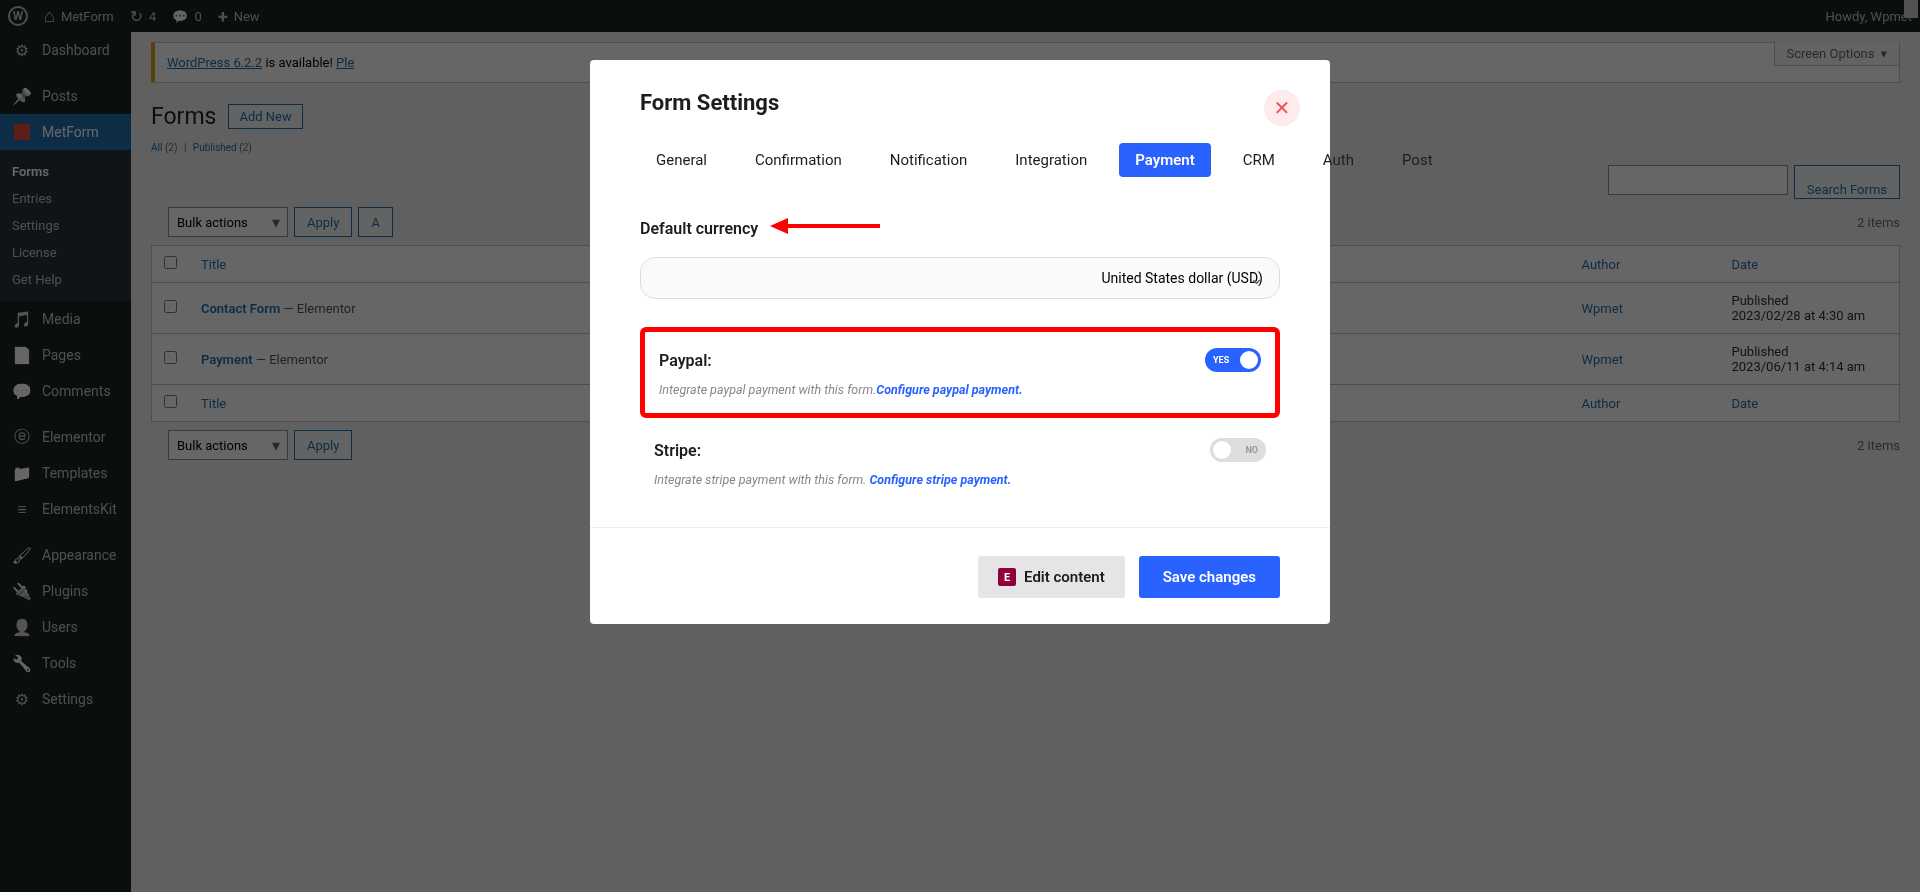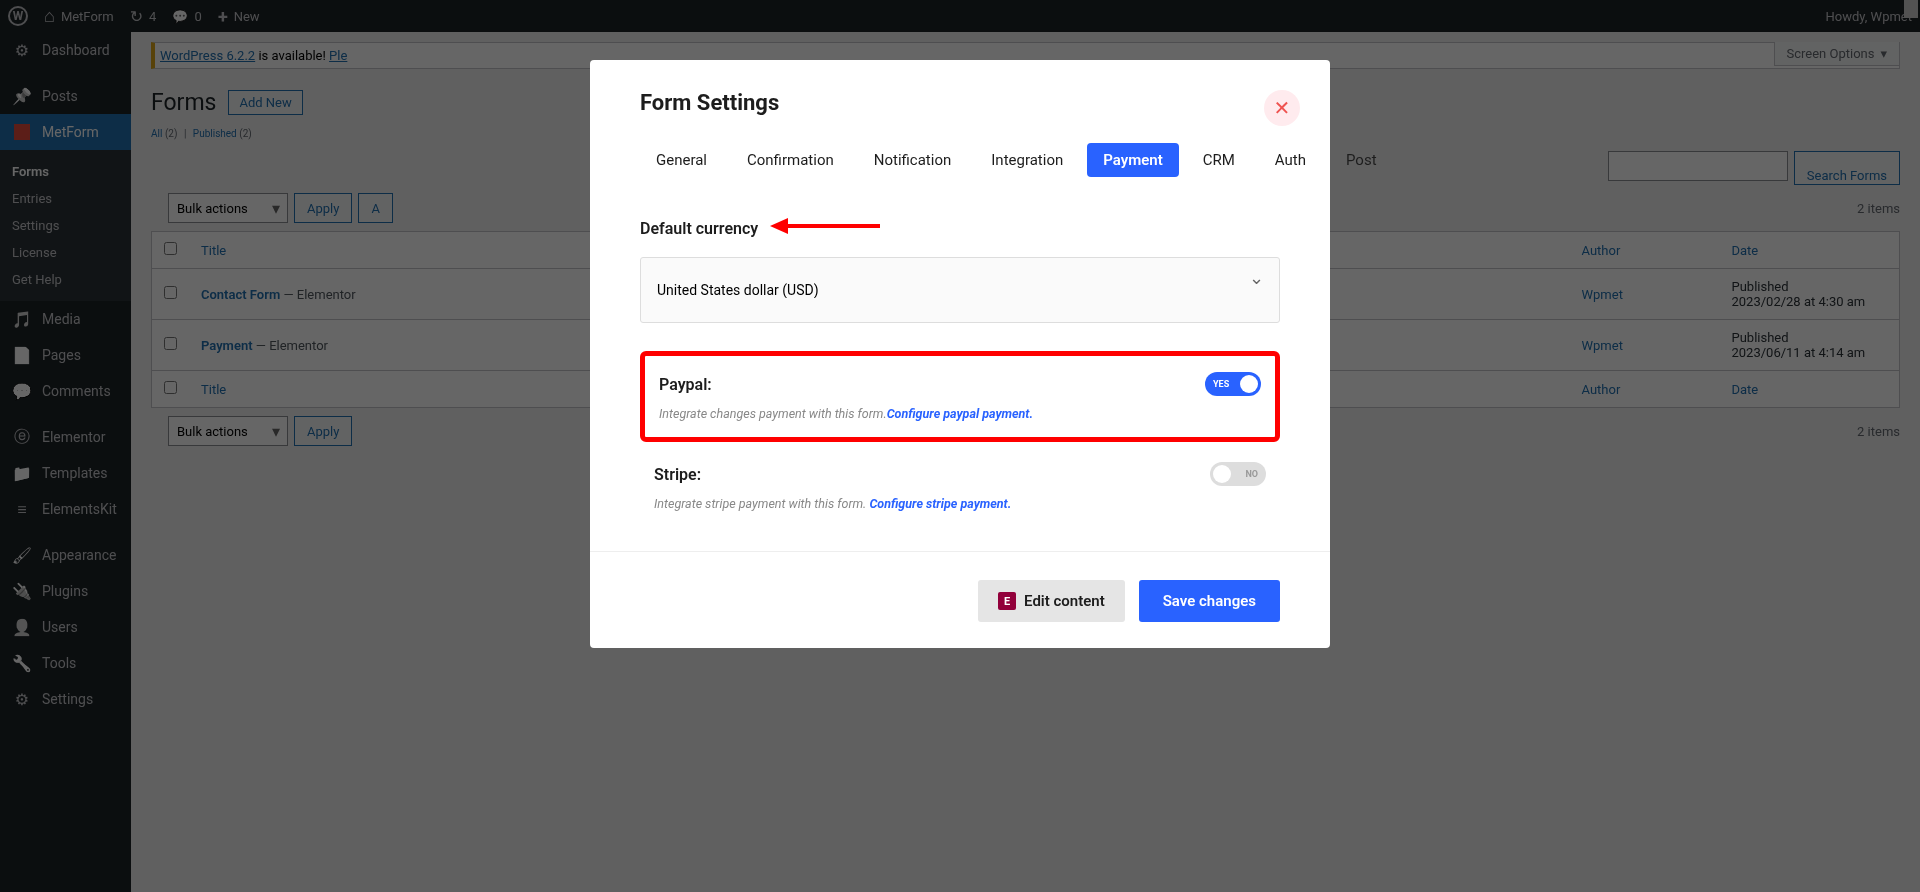--- a/index.html
+++ b/index.html
@@ -37,21 +37,21 @@
 .elementskit-icon::before { content: "≡"; font-weight: bold; }
 .appearance-icon::before { content: "🖌"; filter: grayscale(1) brightness(2); }
 .plugins-icon::before { content: "🔌"; filter: grayscale(1) brightness(2); }
 .users-icon::before { content: "👤"; filter: grayscale(1) brightness(2); }
 .tools-icon::before { content: "🔧"; filter: grayscale(1) brightness(2); }
 .settings-icon::before { content: "⚙"; }
 
 
 .content { flex: 1; padding: 0 20px 20px; position: relative; }
 .screen-options { position: absolute; right: 20px; top: 10px; background: #f6f7f7; border: 1px solid #c3c4c7; border-top: none; padding: 4px 12px; font-size: 13px; color: #646970; cursor: pointer; display: flex; align-items: center; gap: 6px; }
-.notice { background: #fff; border: 1px solid #c3c4c7; border-left: 4px solid #dba617; padding: 5px; margin: 10px 0 20px; font-size: 13px; }
+.notice { background: #fff; border: 1px solid #c3c4c7; border-left: 4px solid #dba617; padding: 12px; margin: 10px 0 20px; font-size: 13px; }
 .notice a { color: #2271b1; text-decoration: underline; }
 .page-header { display: flex; align-items: center; gap: 12px; margin: 10px 0; }
 .page-title { font-size: 23px; font-weight: 400; color: #1d2327; }
 .add-new-btn { border: 1px solid #2271b1; color: #2271b1; background: #f6f7f7; padding: 4px 10px; font-size: 13px; cursor: pointer; }
 .filter-row { margin: 12px 0; font-size: 10px; }
 .filter-row a { color: #2271b1; cursor: pointer; }
 .filter-row .count { color: #646970; }
 .filter-row .sep { color: #646970; margin: 0 4px; }
 .bulk-row { display: flex; align-items: center; gap: 6px; justify-content: space-between; margin-bottom: 8px; }
 .bulk-left { display: flex; gap: 6px; align-items: center; padding-left: 17px; }
@@ -70,28 +70,28 @@
 .wp-table th:first-child, .wp-table td:first-child { width: 30px; }
 .wp-table .title-link { color: #2271b1; font-weight: 600; }
 .wp-table .builder { color: #50575e; }
 .wp-table .author-link { color: #2271b1; }
 
 
 .overlay { position: fixed; inset: 0; background: rgba(0,0,0,0.6); display: flex; align-items: flex-start; justify-content: center; padding-top: 60px; z-index: 100; }
 .modal { background: #fff; width: 740px; border-radius: 4px; padding: 30px 50px 36px; position: relative; }
 .modal-close { position: absolute; right: 30px; top: 30px; width: 36px; height: 36px; border-radius: 50%; background: #ffebee; display: flex; align-items: center; justify-content: center; color: #ef5350; font-size: 20px; cursor: pointer; }
 .modal-title { font-size: 22px; font-weight: 700; color: #1d1d1d; margin-bottom: 28px; }
-.modal-tabs { display: flex; gap: 8px; margin-bottom: 36px; }
+.modal-tabs { display: flex; gap: 16px; margin-bottom: 36px; }
 .modal-tab { padding: 8px 16px; font-size: 15px; color: #1d1d1d; cursor: pointer; border-radius: 4px; }
 .modal-tab.active { background: #2962ff; color: #fff; font-weight: 600; }
 .settings-label { font-size: 16px; font-weight: 600; color: #1d1d1d; margin-bottom: 14px; display: flex; align-items: center; gap: 12px; }
 .arrow-annot { display: inline-block; position: relative; }
 .arrow-annot svg { width: 110px; height: 26px; }
 .settings-select-wrap { position: relative; margin-bottom: 28px; }
-.settings-select { width: 100%; border: 1px solid #ddd; background: #fafafa; padding: 24px 16px; font-size: 14px; appearance: none; border-radius: 3px; }
+.settings-select { width: 100%; border: 1px solid #ddd; background: #fafafa; padding: 12px 16px; font-size: 14px; appearance: none; border-radius: 15px; text-align: right; }
 .settings-select-wrap::after { content: "⌄"; position: absolute; right: 16px; top: 10px; font-size: 18px; color: #666; pointer-events: none; }
 
 .highlight-box { border: 5px solid #ff0000; border-radius: 6px; padding: 16px 14px; margin-bottom: 20px; }
 .toggle-row { display: flex; justify-content: space-between; align-items: center; }
 .toggle-label { font-size: 16px; font-weight: 600; color: #1d1d1d; }
 .toggle { width: 56px; height: 24px; border-radius: 12px; position: relative; cursor: pointer; display: flex; align-items: center; }
 .toggle.on { background: #2962ff; justify-content: flex-start; padding-left: 8px; }
 .toggle.off { background: #ddd; justify-content: flex-end; padding-right: 8px; }
 .toggle-text { font-size: 9px; font-weight: 700; color: #fff; }
 .toggle.off .toggle-text { color: #999; }
@@ -318,21 +318,21 @@
 
     <div class="highlight-box">
       <div class="toggle-row">
         <div class="toggle-label">Paypal:</div>
         <div class="toggle on">
           <span class="toggle-text">YES</span>
           <span class="toggle-knob"></span>
         </div>
       </div>
       <div class="toggle-desc">
-        <span>Integrate changes payment with this form.</span><a>Configure paypal payment.</a>
+        <span>Integrate paypal payment with this form.</span><a>Configure paypal payment.</a>
       </div>
     </div>
 
     <div class="stripe-section">
       <div class="toggle-row">
         <div class="toggle-label">Stripe:</div>
         <div class="toggle off">
           <span class="toggle-text">NO</span>
           <span class="toggle-knob"></span>
         </div>

